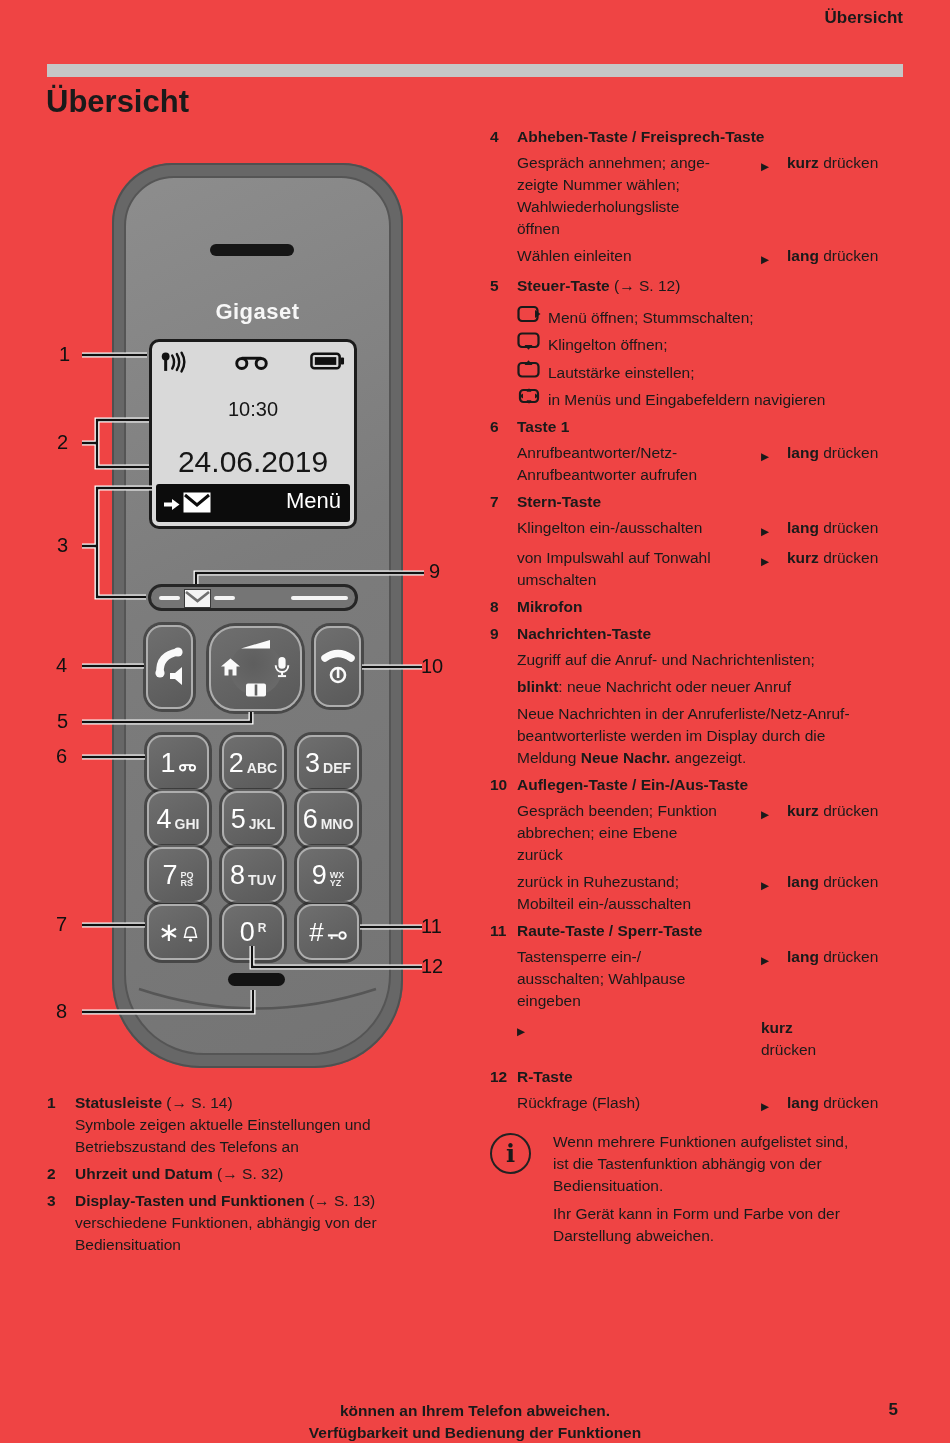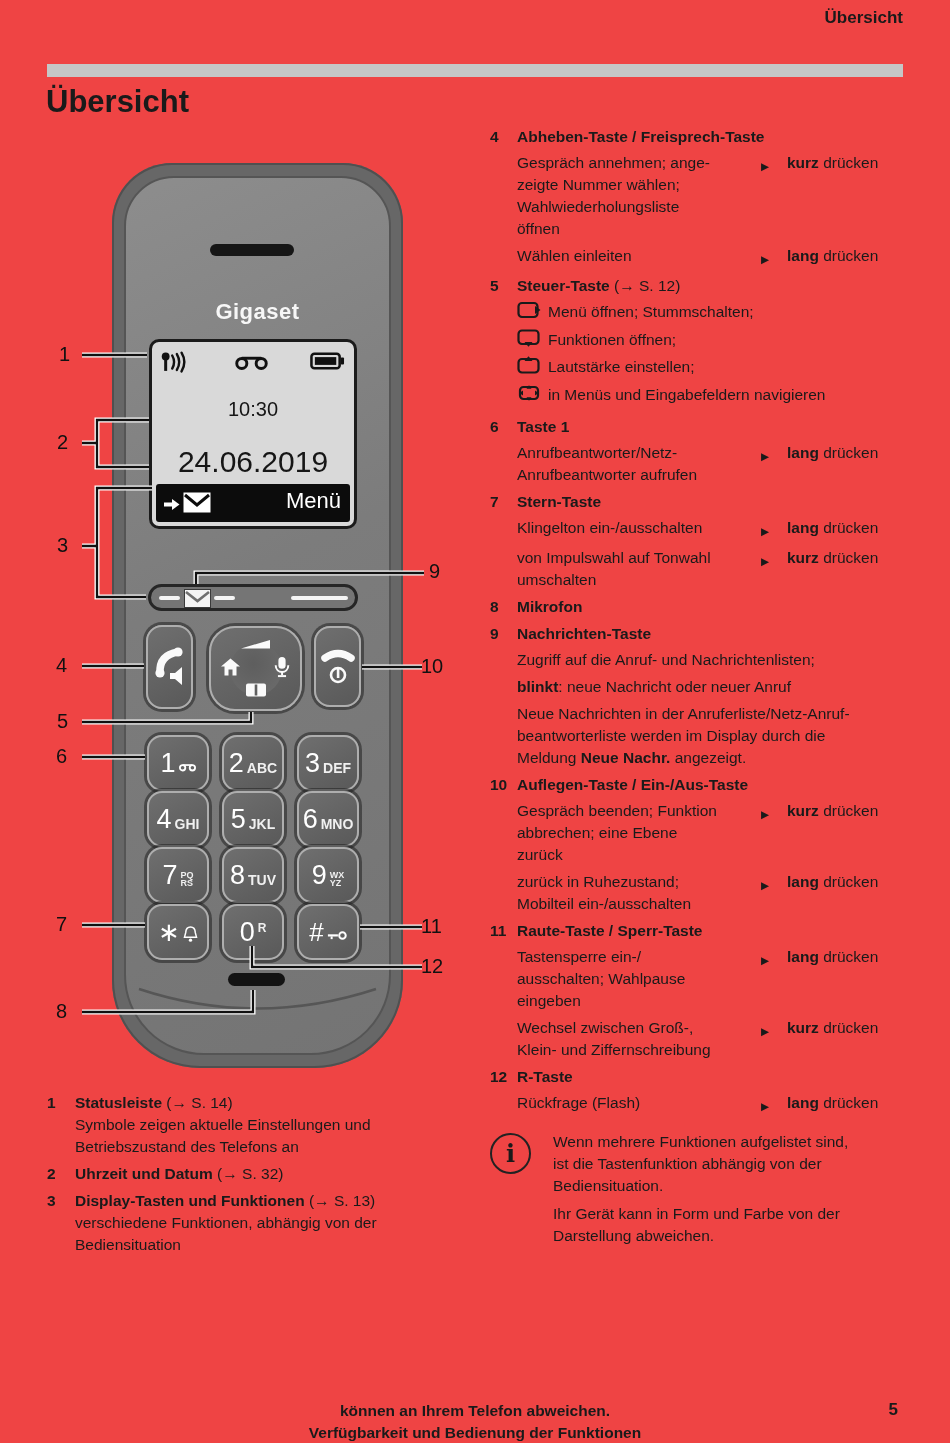--- a/index.html
+++ b/index.html
@@ -56,21 +56,21 @@
   .l-desc{white-space:pre-line;}
   .rightcol{position:absolute;left:490px;top:126px;width:424px;font-size:15.5px;line-height:22px;}
   .r-item{position:relative;padding-left:27px;margin-bottom:5px;}
   .r-num{position:absolute;left:0;top:0;font-weight:700;}
   .r-title{font-weight:700;margin-bottom:4px;}
   .r-title .l-ref{font-weight:400;}
   .r-row{display:grid;grid-template-columns:241px 23px 1fr;column-gap:3px;margin-bottom:5px;}
   .r-row .txt{white-space:pre-line;}
   .r-row.full{grid-template-columns:1fr;}
   .tri{font-size:10.5px;padding-top:3px;}
-  .icon-row{display:flex;align-items:flex-start;gap:7px;height:27.5px;}
+  .icon-row{display:flex;align-items:flex-end;gap:7px;height:27.5px;}
   .note{display:flex;margin-top:14px;}
   .note-icn{width:41px;height:41px;border:2.5px solid #222;border-radius:50%;box-sizing:border-box;
     margin:2px 22px 0 0;flex:none;display:flex;align-items:center;justify-content:center;
     font-family:"DejaVu Serif",serif;font-weight:700;font-size:24px;}
   .note-text p{margin:0 0 6px 0;white-space:pre-line;}
   .footer{position:absolute;left:0;top:1400px;width:950px;text-align:center;font-weight:700;font-size:15.5px;line-height:22px;}
   .pagenum{position:absolute;right:52px;top:1400px;font-weight:700;font-size:17px;}
 </style>
 </head>
 <body>
@@ -341,21 +341,21 @@
               <rect x="1.5" y="2" width="19" height="14" rx="3.5" fill="none" stroke="#1a1a1a" stroke-width="2.2"></rect>
               <polygon points="18,5 18,13 23.5,9" fill="#1a1a1a"></polygon>
             </svg></span>
           <span>Menü öffnen; Stummschalten;</span>
         </div>
         <div class="icon-row">
           <span><svg width="24" height="18" viewBox="0 0 24 18">
               <rect x="1.5" y="1.5" width="20" height="13.5" rx="3.5" fill="none" stroke="#1a1a1a" stroke-width="2.2"></rect>
               <polygon points="7.5,13 15.5,13 11.5,17.8" fill="#1a1a1a"></polygon>
             </svg></span>
-          <span>Funktionen öffnen;</span>
+          <span>Klingelton öffnen;</span>
         </div>
         <div class="icon-row">
           <span><svg width="24" height="18" viewBox="0 0 24 18">
               <rect x="1.5" y="3" width="20" height="13.5" rx="3.5" fill="none" stroke="#1a1a1a" stroke-width="2.2"></rect>
               <polygon points="7.5,5 15.5,5 11.5,0.2" fill="#1a1a1a"></polygon>
             </svg></span>
           <span>Lautstärke einstellen;</span>
         </div>
         <div class="icon-row">
           <span><svg width="24" height="18" viewBox="0 0 24 18">
@@ -433,22 +433,20 @@
         <span class="r-num">11</span>
         <div class="r-title"><span>Raute-Taste / Sperr-Taste</span></div>
         <div class="r-row">
           <div class="txt">Tastensperre ein-/
 ausschalten; Wahlpause
 eingeben</div>
           <div class="tri">▶</div>
           <div><b>lang</b> drücken</div>
         </div>
         <div class="r-row">
-          <div class="txt">Wechsel zwischen Groß-,
-Klein- und Ziffernschreibung</div>
           <div class="tri">▶</div>
           <div><b>kurz</b> drücken</div>
         </div>
       </div>
       <div class="r-item">
         <span class="r-num">12</span>
         <div class="r-title"><span>R-Taste</span></div>
         <div class="r-row">
           <div class="txt">Rückfrage (Flash)</div>
           <div class="tri">▶</div>

